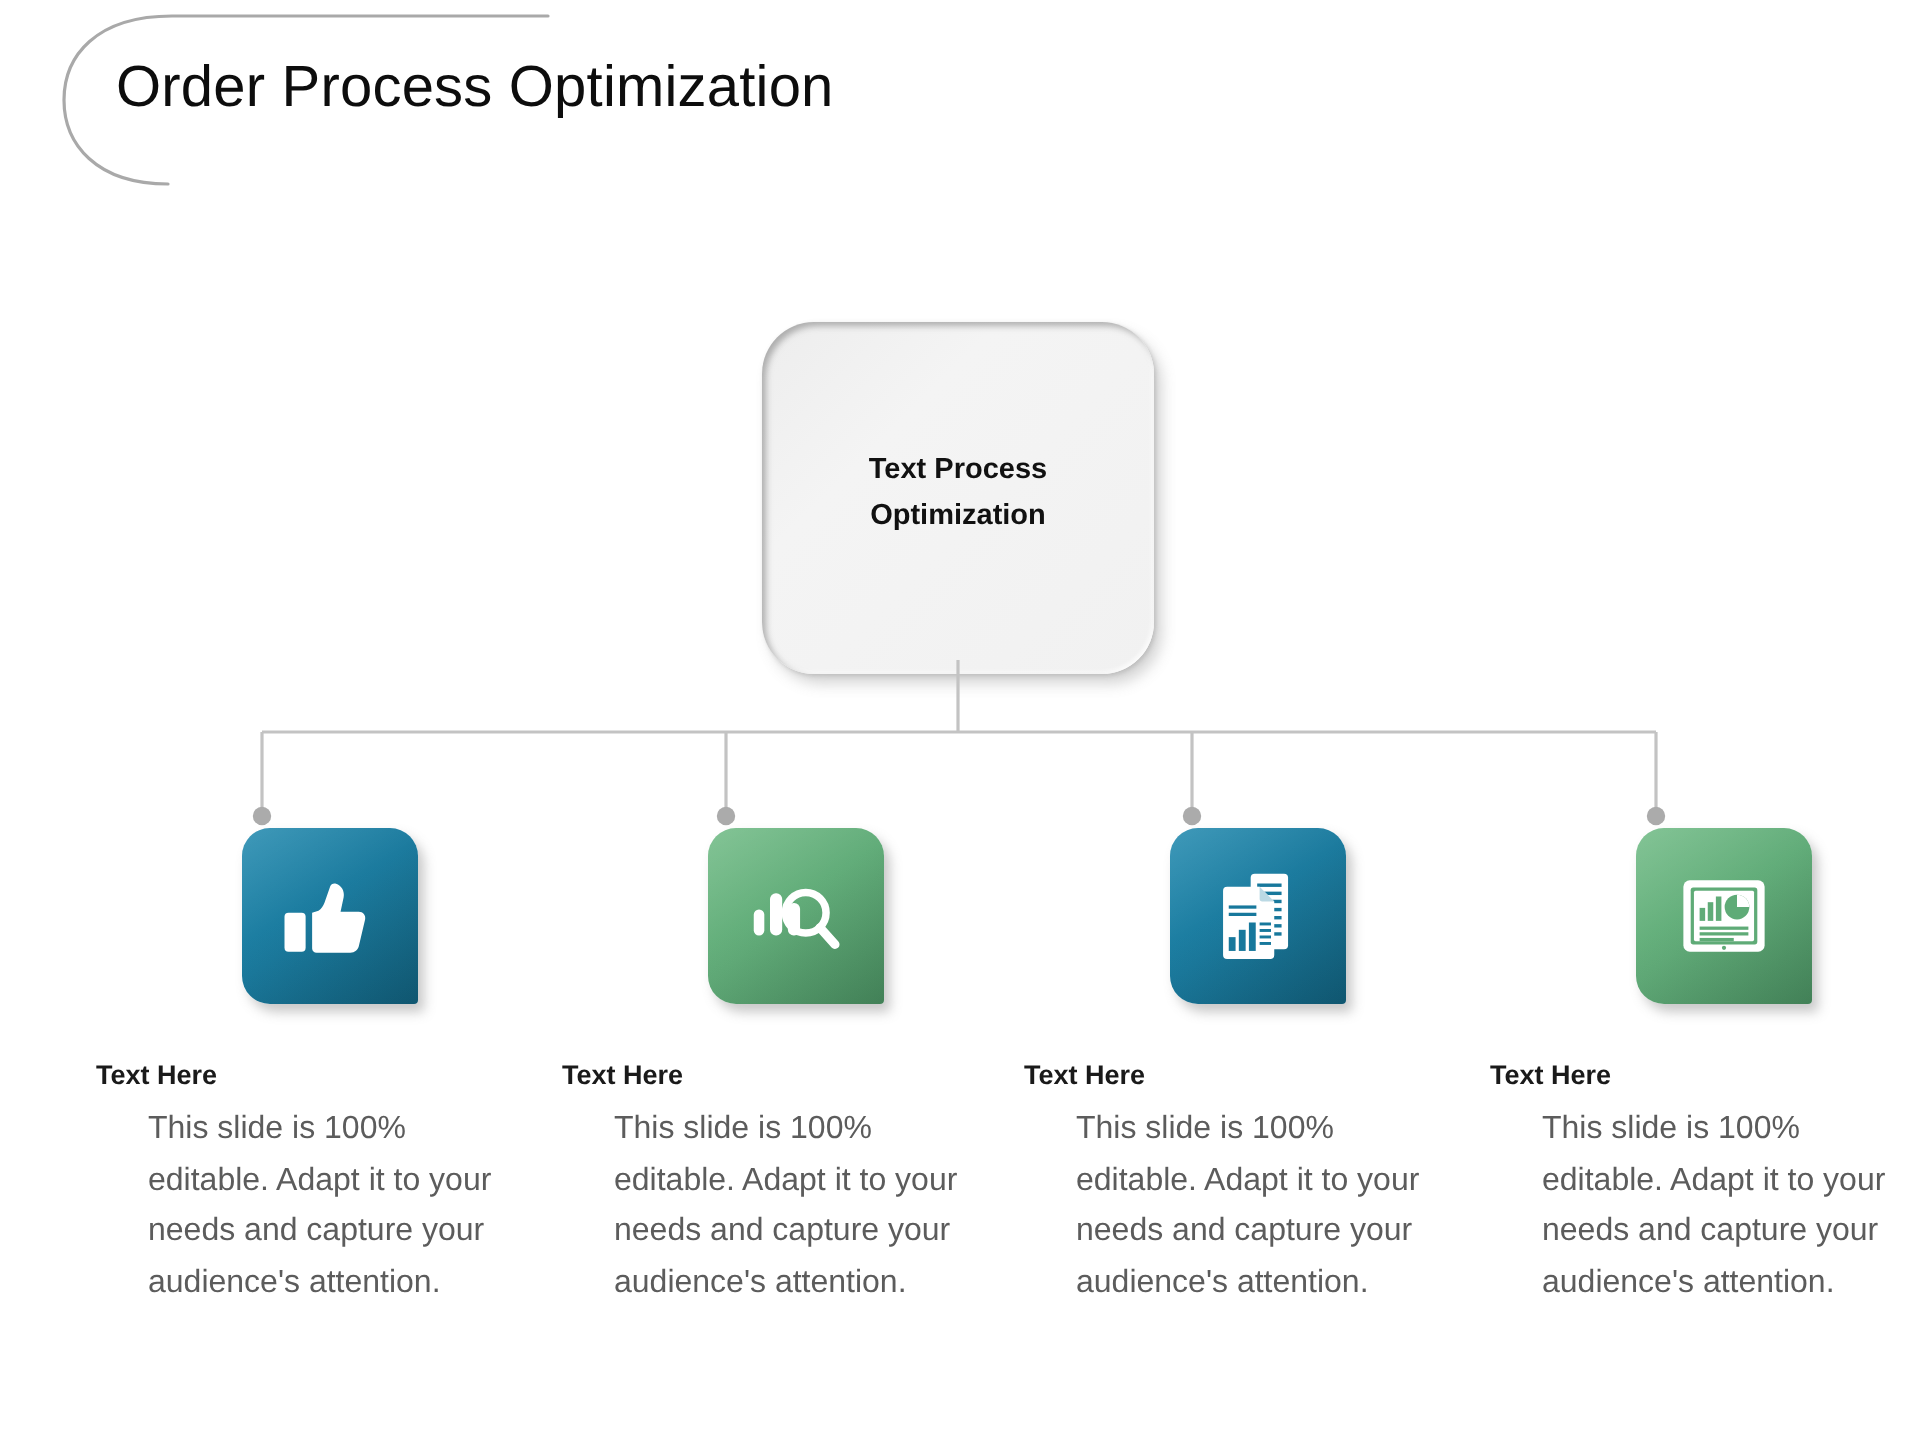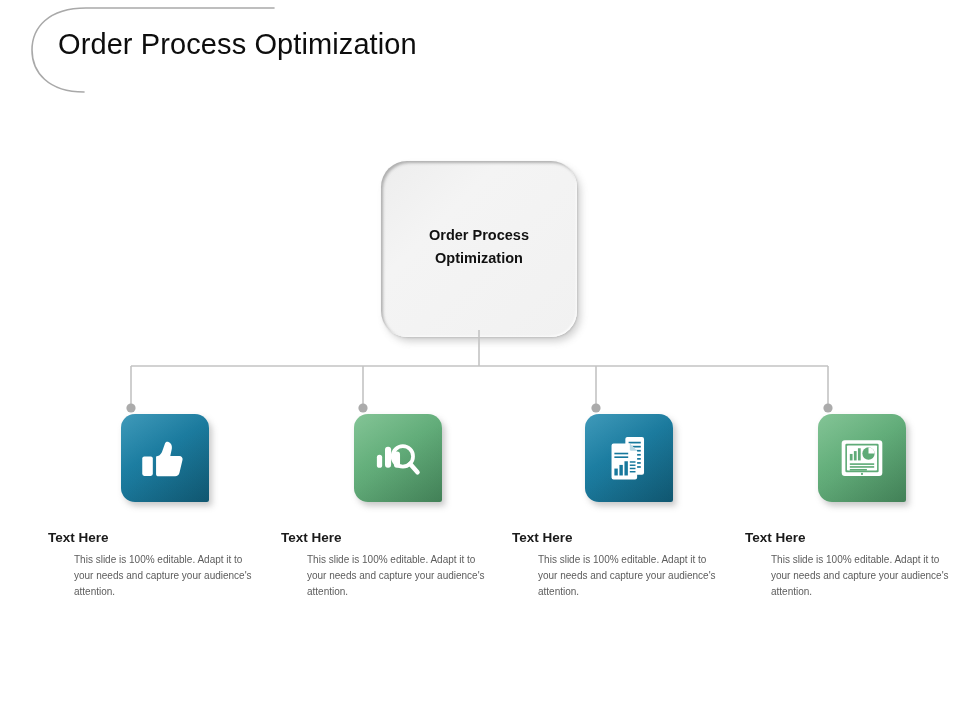--- a/index.html
+++ b/index.html
@@ -135,39 +135,39 @@
 
   .col-heading {
     margin-top: 28px;
     font-size: 13.5px;
     font-weight: bold;
     color: #1a1a1a;
   }
   .col-body {
     margin: 7px auto 0;
     width: 182px;
-    font-size: 10px;
+    font-size: 16px;
     line-height: 1.60;
     color: #5c5c5c;
   }
 </style>
 </head>
 <body>
 
 <div class="slide">
 
   <div class="title-wrap">
     <svg class="title-arc" viewBox="0 0 270 92">
       <path d="M 248 4 L 60 4 C 22 4 6 24 6 46 C 6 68 22 88 58 88" fill="none" stroke="#A9A9A9" stroke-width="1.6" stroke-linecap="round"></path>
     </svg>
     <div class="page-title">Order Process Optimization</div>
   </div>
 
   <div class="center-node">
-    <div class="center-node-label">Order Process
+    <div class="center-node-label">Text Process
 Optimization</div>
   </div>
 
   <svg class="connectors" viewBox="0 0 960 95">
 
     <line x1="479" y1="0" x2="479" y2="36" stroke="#C3C3C3" stroke-width="1.6"></line>
 
     <line x1="131" y1="36" x2="828" y2="36" stroke="#C3C3C3" stroke-width="1.6"></line>
 
     <line x1="131" y1="36" x2="131" y2="76" stroke="#C3C3C3" stroke-width="1.6"></line>

